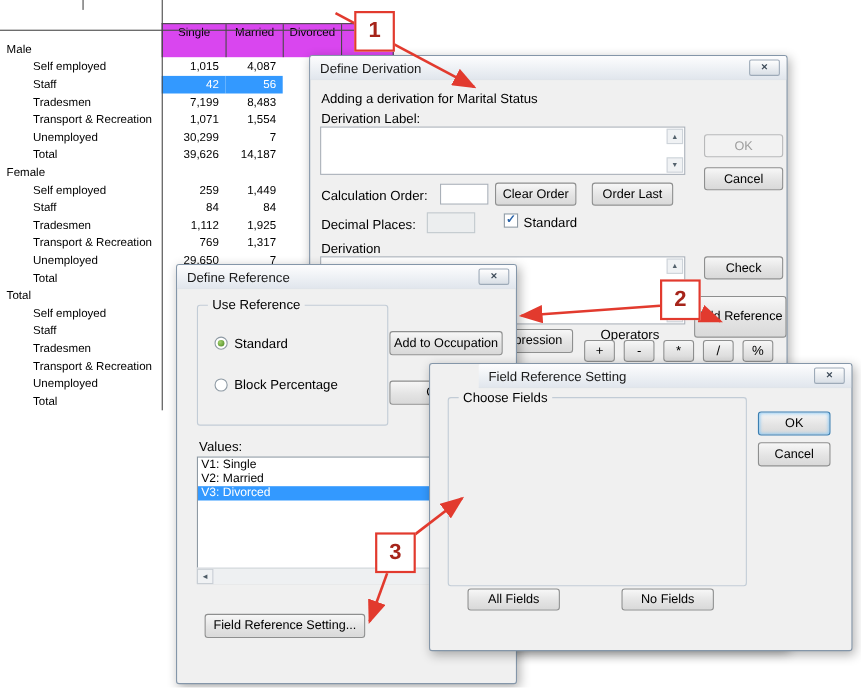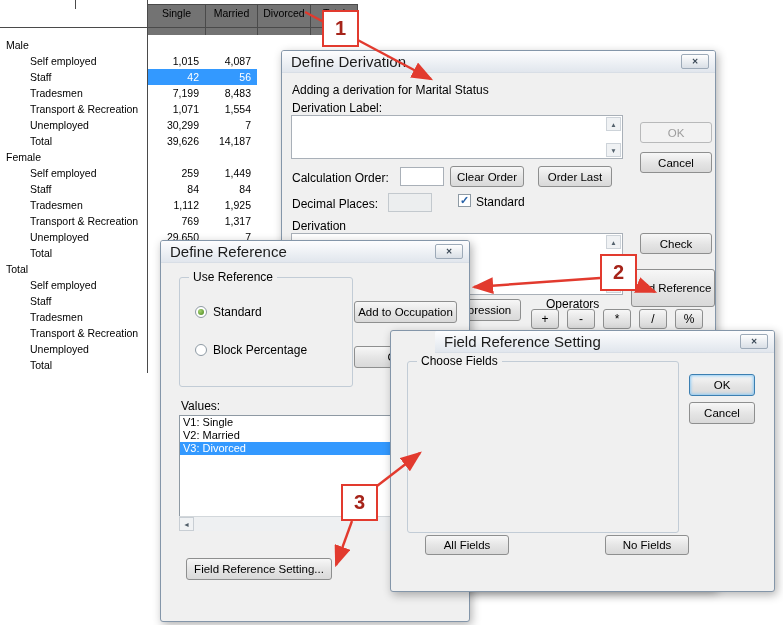--- a/index.html
+++ b/index.html
@@ -2,38 +2,38 @@
 <html><head>
 <meta charset="utf-8">
 <style>
   * { margin:0; padding:0; box-sizing:border-box; }
   body { font-family:"Liberation Sans", sans-serif; background:#fff; }
   .canvas { position:relative; width:783px; height:625px; background:#fff; overflow:hidden; color:#000; font-size:12px; }
 
   
   .vline { position:absolute; width:1px; background:#4a4a4a; z-index:2; }
   .hline { position:absolute; height:1px; background:#4a4a4a; z-index:2; }
-  .thead { position:absolute; left:147px; top:4px; height:31px; display:flex; border-top:1px solid #4a4a4a; border-left:1px solid #4a4a4a; background:#737373; }
+  .thead { position:absolute; left:147px; top:21px; height:31px; display:flex; border-top:1px solid #4a4a4a; border-left:1px solid #4a4a4a; background:#d946ef; }
   .thcell { border-right:1px solid #4a4a4a; font-size:10.5px; line-height:17px; text-align:center; }
   .thcell:nth-child(1){width:58px} .thcell:nth-child(2){width:52px} .thcell:nth-child(3){width:53px} .thcell:nth-child(4){width:47px}
   .trows { position:absolute; left:0; top:37px; }
   .trow { display:flex; height:16px; font-size:10.5px; line-height:16px; }
   .tlabel { width:147px; padding-left:30px; white-space:nowrap; overflow:hidden; }
   .tlabel.tgroup { padding-left:6px; }
   .tval { width:58px; text-align:right; padding-right:6px; white-space:nowrap; }
   .trow .tval:nth-child(3) { width:52px; }
   .tval.hl { background:#3399ff; color:#fff; }
 
   
   .dlg { position:absolute; background:#f0f0f0; border:1px solid #8496a9; border-radius:3px;
          box-shadow:2px 3px 10px rgba(0,0,0,.3); }
   .titlebar { height:22px; display:flex; align-items:center; padding:0 6px 0 9px;
               background:linear-gradient(180deg,#fdfdfe,#e9edf2 70%,#e1e6ed);
               border-bottom:1px solid #d8dee6; border-radius:2px 2px 0 0; }
-  .title { font-size:15px; color:#1b1b1b; white-space:nowrap; }
+  .title { font-size:12px; color:#1b1b1b; white-space:nowrap; }
   .closebtn { margin-left:auto; width:28px; height:15px; border:1px solid #9daab8; border-radius:2px;
               background:linear-gradient(180deg,#fefefe,#d9dfe6); font-size:8px; color:#3a4856;
               display:flex; align-items:center; justify-content:center; font-weight:bold; }
   .lbl { position:absolute; font-size:12px; white-space:nowrap; }
   .btn { position:absolute; height:21px; background:linear-gradient(180deg,#f7f7f7,#e4e4e4 55%,#d9d9d9);
          border:1px solid #8e8f8f; border-radius:3px; font-size:11.5px;
          display:flex; align-items:center; justify-content:center; white-space:nowrap; }
   .btn.disabled { color:#9d9d9d; border-color:#b8b9ba; background:#f2f2f2; }
   .btn.focus-default { border-color:#3c7fb1; box-shadow:inset 0 0 3px 1px #8fcbf5; }
   .tbox { position:absolute; background:#fff; border:1px solid #a9b0b8; }
@@ -263,21 +263,21 @@
     <div class="titlebar">
       <span class="title">Field Reference Setting</span>
       <span class="closebtn">✕</span>
     </div>
     <div class="grp" style="left:16px; top:30px; width:272px; height:172px;">
       <span class="grp-label">Choose Fields</span>
     </div>
     <div class="btn focus-default" style="left:298px; top:43px; width:66px; height:22px;">OK</div>
     <div class="btn" style="left:298px; top:71px; width:66px; height:22px;">Cancel</div>
     <div class="btn" style="left:34px; top:204px; width:84px; height:20px;">All Fields</div>
-    <div class="btn" style="left:174px; top:204px; width:84px; height:20px;margin-left:40px;">No Fields</div>
+    <div class="btn" style="left:174px; top:204px; width:84px; height:20px;">No Fields</div>
   </div>
 
   <svg class="arrows" width="783" height="625" viewBox="0 0 783 625">
     <defs>
       <marker id="ah" markerWidth="9" markerHeight="7" refX="8" refY="3.5" orient="auto">
         <polygon points="0 0, 9 3.5, 0 7" fill="#e23a2e"></polygon>
       </marker>
     </defs>
     <line x1="305" y1="12" x2="431" y2="79" stroke="#e23a2e" stroke-width="2.4" marker-end="url(#ah)"></line>
     <line x1="600" y1="278" x2="474" y2="287" stroke="#e23a2e" stroke-width="2.4" marker-end="url(#ah)"></line>

